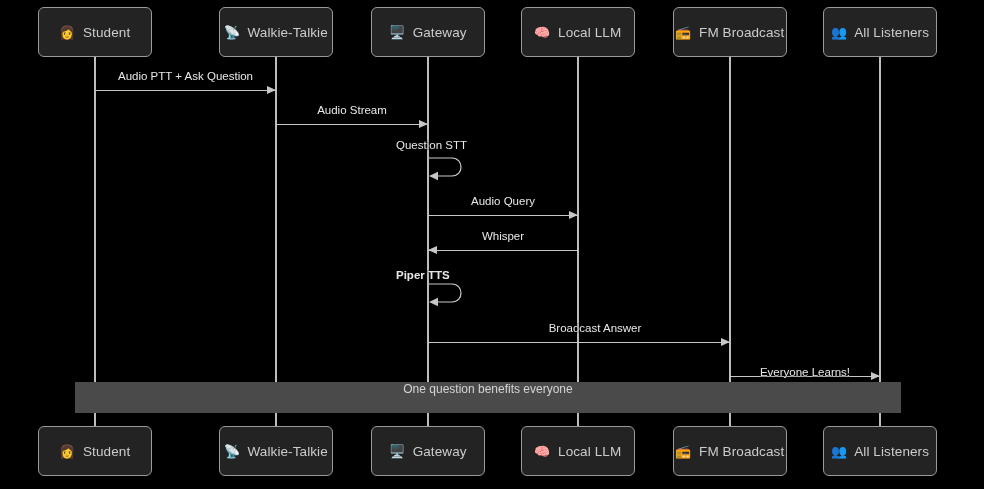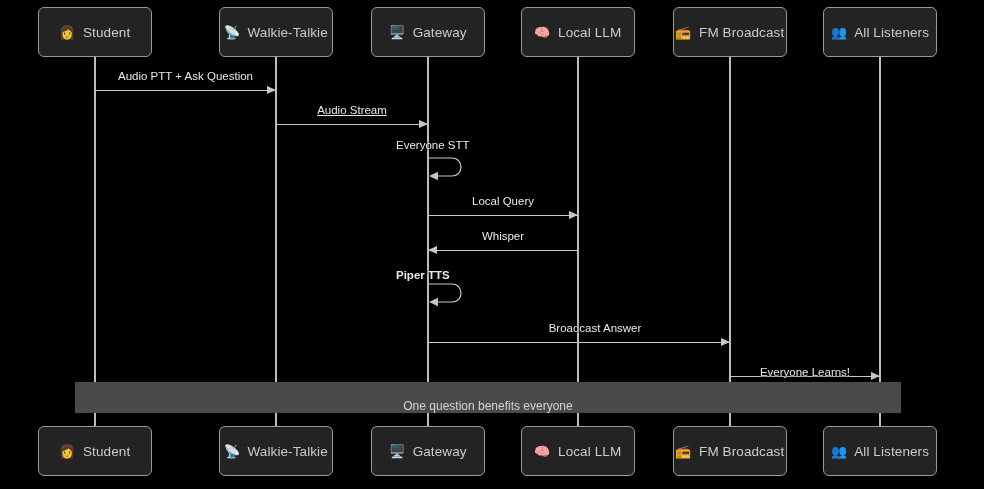--- a/index.html
+++ b/index.html
@@ -98,21 +98,21 @@
     text-shadow: 0 0 2px #000, 0 0 2px #000;
   }
   
   .note-bar {
     position: absolute;
     box-sizing: border-box;
     background: #4a4a4a;
     color: #d4d4d4;
     font-size: 12px;
     display: flex;
-    align-items: flex-end;
+    align-items: flex-start;
     justify-content: center;
     white-space: nowrap;
   }
 </style>
 </head>
 <body>
 
 <div id="diagram-root">
 
   <div id="lifelines">
@@ -153,33 +153,33 @@
 
   <div id="messages">
       <div class="msg" style="left: 95px; top: 90px; width: 181px;">
         <div class="msg-line" style="width: 181px;"></div>
         <div class="msg-head right" style="left: 172px;"></div>
         <div class="msg-label" style="left: 0px; width: 181px;">Audio PTT + Ask Question</div>
       </div>
       <div class="msg" style="left: 276px; top: 124px; width: 152px;">
         <div class="msg-line" style="width: 152px;"></div>
         <div class="msg-head right" style="left: 143px;"></div>
-        <div class="msg-label" style="left: 0px; width: 152px; text-decoration: underline;">Audio Stream</div>
+        <div class="msg-label" style="left: 0px; width: 152px;">Audio Stream</div>
       </div>
       <div class="selfloop" style="left: 428px; top: 155px;">
         <svg width="44" height="26" viewBox="0 0 44 26">
           <path d="M1,3 L24,3 C36,3 36,21 24,21 L9,21" fill="none" stroke="#c7c7c7" stroke-width="1.2"></path>
           <polygon points="1,21 10,16.8 10,25.2" fill="#c7c7c7"></polygon>
         </svg>
       </div>
-      <div class="selfloop-label" style="left: 396px; top: 139px;">Everyone STT</div>
+      <div class="selfloop-label" style="left: 396px; top: 139px;">Question STT</div>
       <div class="msg" style="left: 428px; top: 215px; width: 150px;">
         <div class="msg-line" style="width: 150px;"></div>
         <div class="msg-head right" style="left: 141px;"></div>
-        <div class="msg-label" style="left: 0px; width: 150px;">Local Query</div>
+        <div class="msg-label" style="left: 0px; width: 150px;">Audio Query</div>
       </div>
       <div class="msg" style="left: 428px; top: 250px; width: 150px;">
         <div class="msg-line" style="width: 150px;"></div>
         <div class="msg-head left" style="left: 0px;"></div>
         <div class="msg-label" style="left: 0px; width: 150px;">Whisper</div>
       </div>
       <div class="selfloop" style="left: 428px; top: 281px;">
         <svg width="44" height="26" viewBox="0 0 44 26">
           <path d="M1,3 L24,3 C36,3 36,21 24,21 L9,21" fill="none" stroke="#c7c7c7" stroke-width="1.2"></path>
           <polygon points="1,21 10,16.8 10,25.2" fill="#c7c7c7"></polygon>

